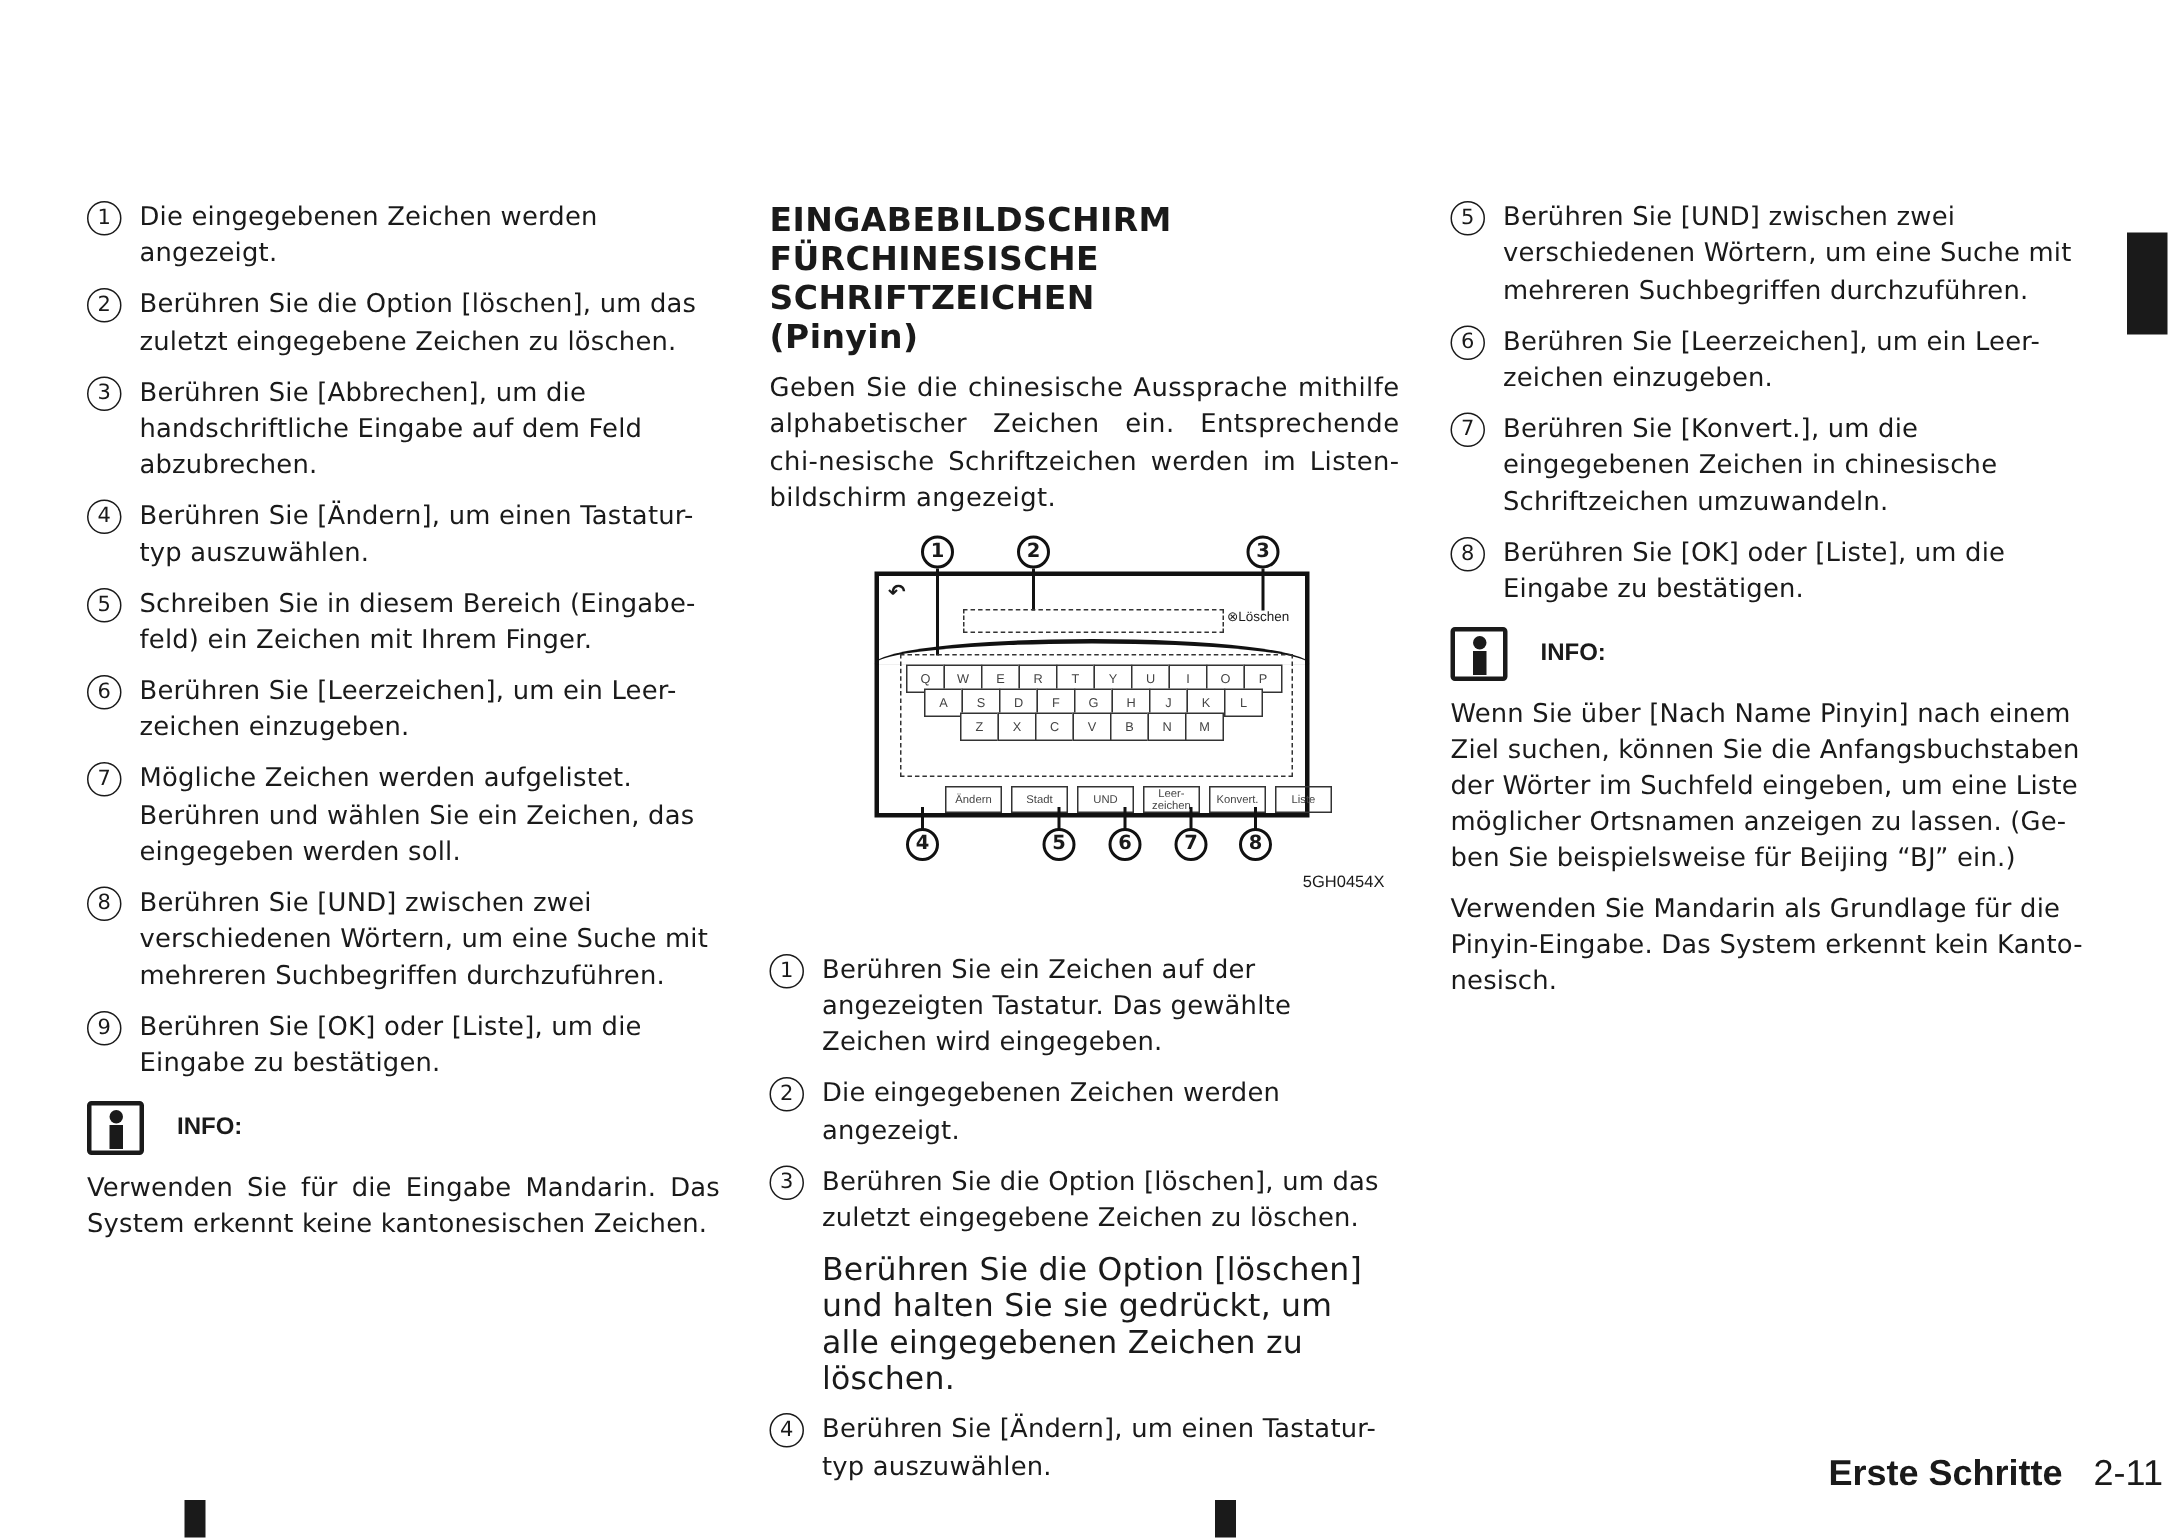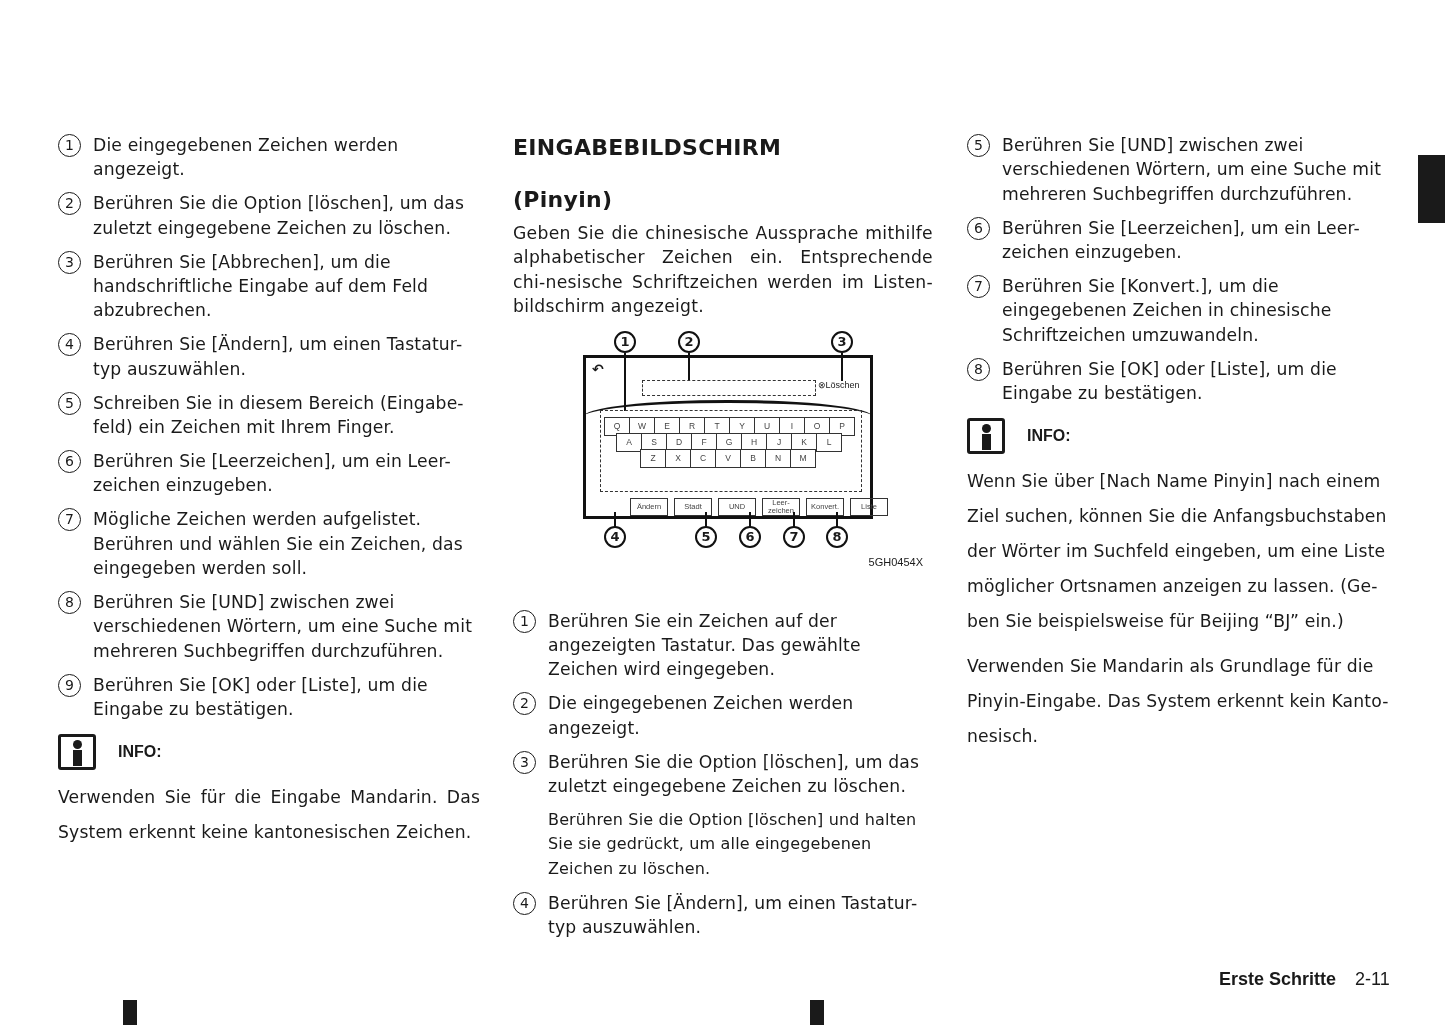--- a/index.html
+++ b/index.html
@@ -7,29 +7,29 @@
          font-family: "DejaVu Sans", sans-serif; color: #1a1a1a; }
   .col { position: absolute; top: 133px; }
   #col1 { left: 58px; width: 422px; }
   #col2 { left: 513px; width: 420px; }
   #col3 { left: 967px; width: 422px; }
 
   .item { position: relative; padding-left: 35px; font-size: 17.2px; line-height: 24.4px;
           margin-bottom: 9.5px; letter-spacing: 0.15px; }
   .num { position: absolute; left: 0; top: 1px; width: 21px; height: 21px; border: 1.6px solid #1a1a1a;
          border-radius: 50%; font-size: 14px; line-height: 21px; text-align: center; box-sizing: content-box; }
-  .subpara { padding-left: 35px; font-size: 16px; line-height: 24.4px; margin-bottom: 9.5px; letter-spacing: 0.15px; }
+  .subpara { padding-left: 35px; font-size: 21px; line-height: 24.4px; margin-bottom: 9.5px; letter-spacing: 0.15px; }
 
   .info-head { display: flex; align-items: center; margin-top: 12px; margin-bottom: 10px; }
   .info-icon { width: 38px; height: 36px; border: 3px solid #1a1a1a; border-radius: 3px; position: relative; box-sizing: border-box; }
   .info-icon .dot { position: absolute; left: 12px; top: 3px; width: 9px; height: 9px; border-radius: 50%; background: #1a1a1a; }
   .info-icon .bar { position: absolute; left: 12px; top: 13px; width: 9px; height: 16px; background: #1a1a1a; }
   .info-label { font-weight: bold; font-size: 16px; margin-left: 22px; font-family: "Liberation Sans", sans-serif; }
 
-  .info-text { font-size: 17.2px; line-height: 35px; letter-spacing: 0.15px; }
+  .info-text { font-size: 17.2px; line-height: 24px; letter-spacing: 0.15px; }
   .justify { text-align: justify; }
 
   h2.section-title { margin: 2px 0 8px 0; font-weight: bold; font-size: 22px; line-height: 26px; letter-spacing: 0.3px; }
   .intro { font-size: 17.2px; line-height: 24.4px; text-align: justify; letter-spacing: 0.3px; margin-bottom: 10px; }
 
   
   #diagram { position: relative; width: 420px; height: 240px; margin-top: 12px; margin-bottom: 38px; }
   .callout { position: absolute; width: 18px; height: 18px; border: 2px solid #111; border-radius: 50%;
              font-size: 13px; font-weight: bold; line-height: 18px; text-align: center; background: #fff; }
   .screen { position: absolute; left: 70px; top: 24px; width: 290px; height: 164px; border: 3px solid #111; box-sizing: border-box; }
@@ -40,21 +40,21 @@
   .kb-area { position: absolute; left: 14px; top: 52px; width: 260px; height: 80px; border: 1.5px dashed #333; }
   .kb-row { position: absolute; display: flex; }
   .key { width: 24px; height: 17px; border: 1px solid #333; margin-left: -1px; font-size: 8.5px; line-height: 17px;
          text-align: center; font-family: "Liberation Sans", sans-serif; color: #444; background: #fff; }
   .fbtn { position: absolute; top: 140px; width: 36px; height: 16px; border: 1px solid #333; font-size: 7.5px; line-height: 16px;
           text-align: center; font-family: "Liberation Sans", sans-serif; color: #444; margin-left: 34px; }
   .fbtn.two { line-height: 8px; }
   .lead { position: absolute; background: #111; }
   .fig-code { position: absolute; right: 10px; top: 214px; font-size: 11px; font-family: "Liberation Sans", sans-serif; margin-top: 11px; }
 
-  .footer { position: absolute; left: 1219px; top: 969px; font-size: 18px; font-family: "Liberation Sans", sans-serif; }
+  .footer { position: absolute; left: 1219px; top: 969px; font-size: 24px; font-family: "Liberation Sans", sans-serif; }
   .footer .sec { font-weight: bold; }
   .footer .pg { margin-left: 14px; }
   .tab-marker { position: absolute; left: 1418px; top: 155px; width: 27px; height: 68px; background: #1a1a1a; }
   .crop-mark { position: absolute; top: 1000px; width: 14px; height: 25px; background: #1a1a1a; }
 </style>
 </head>
 <body>
 
 <div class="col" id="col1">
   <div id="left-items">
@@ -74,21 +74,21 @@
         <div class="bar"></div>
       </div>
     <span class="info-label">INFO:</span>
   </div>
   <div class="info-text justify">Verwenden Sie für die Eingabe Mandarin. Das System erkennt keine kantonesischen Zeichen.</div>
 </div>
 
 <div class="col" id="col2">
   <h2 class="section-title">
     <span>EINGABEBILDSCHIRM</span><br>
-    <br>
+    <span>FÜRCHINESISCHE SCHRIFTZEICHEN</span><br>
     <span>(Pinyin)</span>
   </h2>
   <div class="intro">Geben Sie die chinesische Aussprache mithilfe alphabetischer Zeichen ein. Entsprechende chi-nesische Schriftzeichen werden im Listen-bildschirm angezeigt.</div>
 
   <div id="diagram">
 
     <div class="callout" style="left:101px; top:0;">1</div>
     <div class="callout" style="left:165px; top:0;">2</div>
     <div class="callout" style="left:318px; top:0;">3</div>
 

